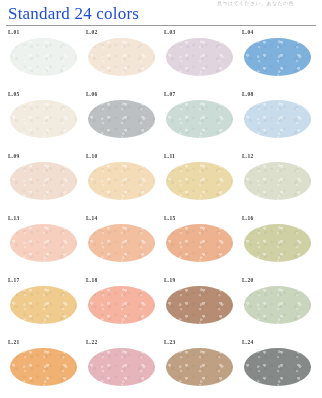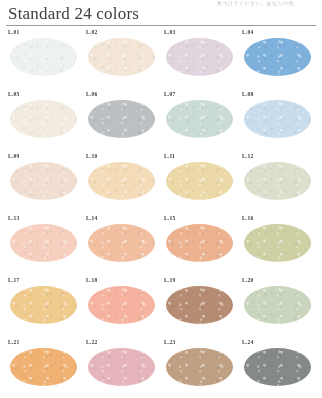--- a/index.html
+++ b/index.html
@@ -30,21 +30,21 @@
     overflow: hidden;
   }
 
   .page-title {
     position: absolute;
     top: 4px;
     left: 8px;
     font-family: "Liberation Serif", "DejaVu Serif", serif;
     font-size: 17px;
     line-height: 20px;
-    color: #404040;
+    color: #1d4ed8;
     font-weight: 400;
     letter-spacing: 0.2px;
     white-space: nowrap;
   }
 
   .title-rule {
     position: absolute;
     top: 25px;
     left: 6px;
     width: 310px;

